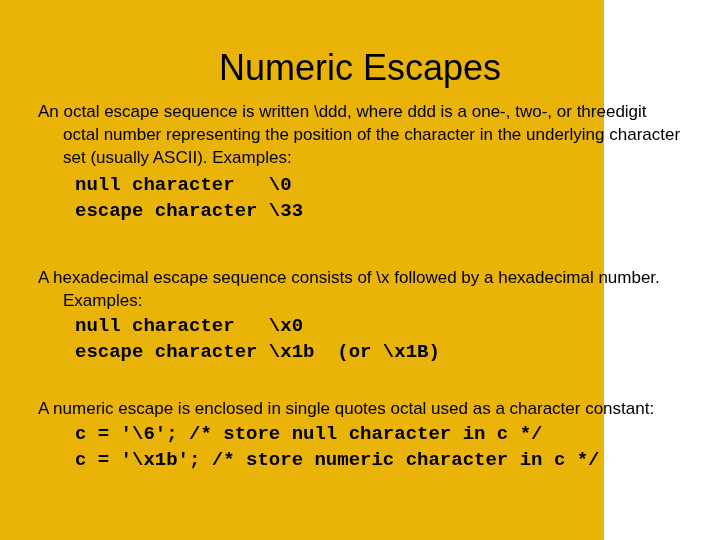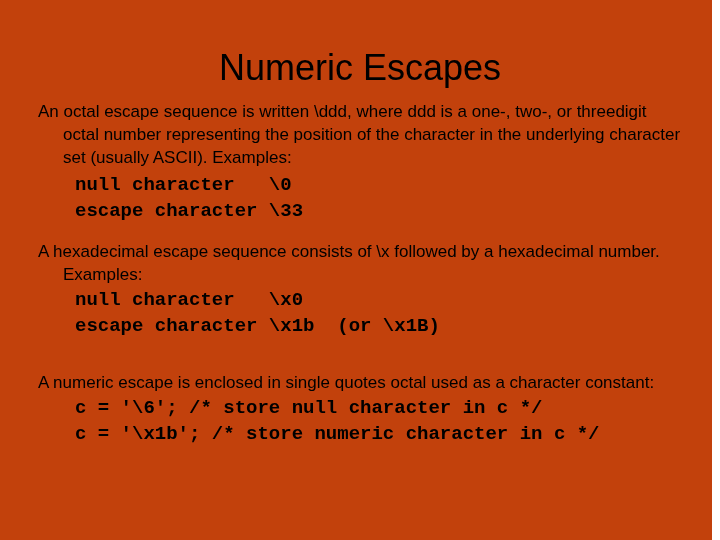--- a/index.html
+++ b/index.html
@@ -11,23 +11,23 @@
     width: 720px;
     height: 540px;
     overflow: hidden;
     font-family: "Liberation Sans", sans-serif;
     color: #000000;
     -webkit-font-smoothing: none;
   }
 
   #slide {
     position: relative;
-    width: 712px;
+    width: 604px;
     height: 540px;
-    background: #c2410c;
+    background: #eab308;
     box-sizing: border-box;
   }
 
   
   #slide-title {
     position: absolute;
     left: 0;
     top: 48px;
     width: 720px;
     text-align: center;
@@ -79,21 +79,21 @@
     color: #000000;
     margin: 0;
     padding-left: 37px;
     white-space: pre;
   }
 
   .sec-1-code { margin-top: 3px; }
   .sec-2-code { margin-top: 1px; }
   .sec-3-code { margin-top: 1px; }
 
-  .sec-2 { margin-top: 16px; }
+  .sec-2 { margin-top: 42px; }
   .sec-3 { margin-top: 32px; }
 </style>
 </head>
 <body>
 
 <div id="slide">
 
   <div id="slide-title">Numeric Escapes</div>
 
   <div id="body-area">

